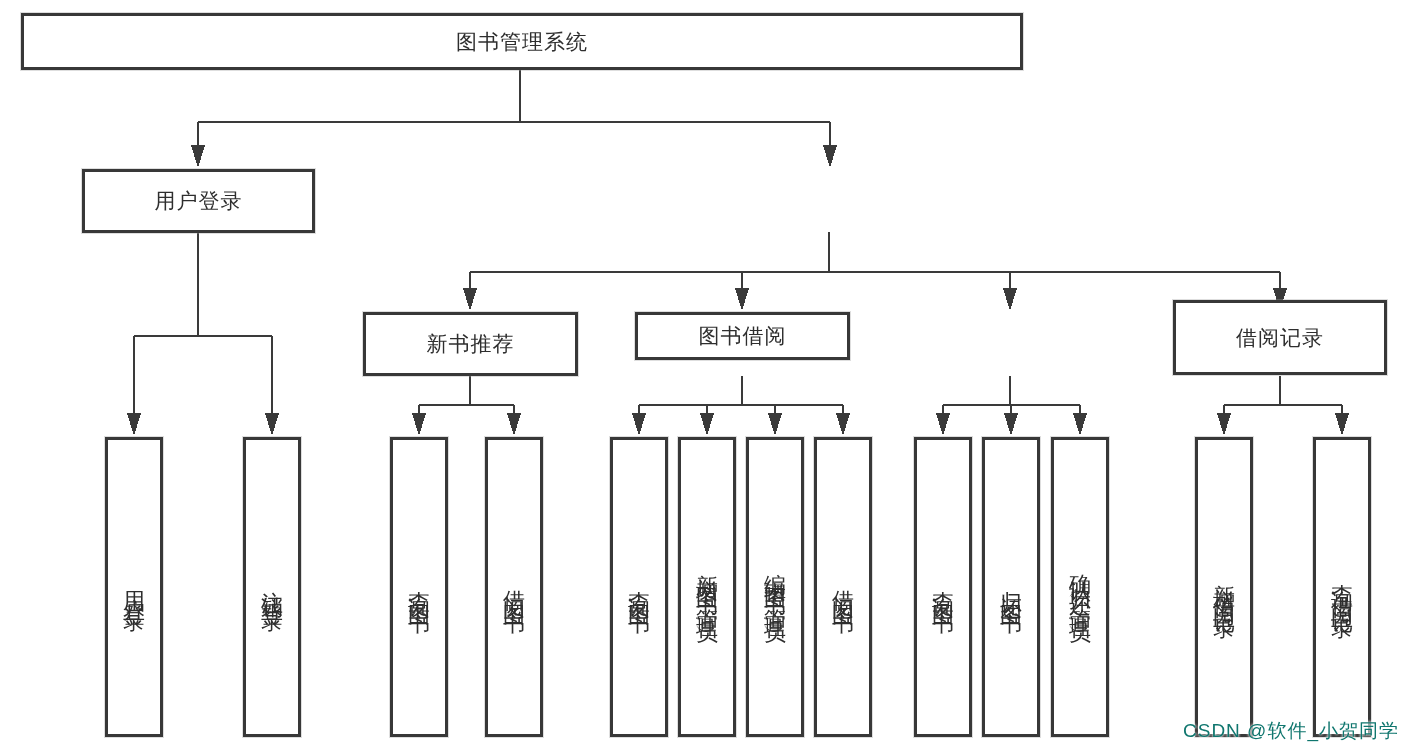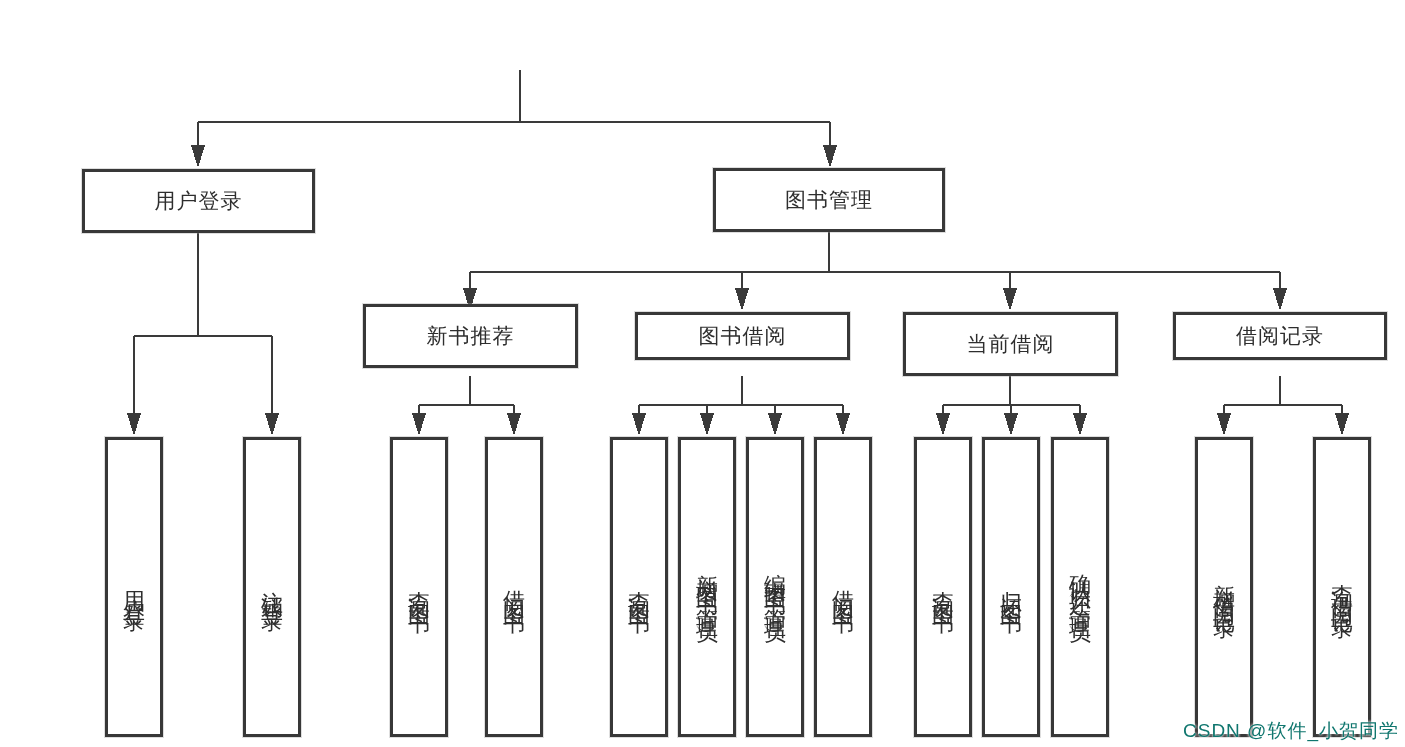--- a/index.html
+++ b/index.html
@@ -94,38 +94,35 @@
     <g>
       <line x1="1280" y1="376" x2="1280" y2="406"></line>
       <line x1="1224" y1="405" x2="1342" y2="405"></line>
       <line x1="1224" y1="405" x2="1224" y2="416"></line>
       <polygon points="1217,413 1231,413 1224,436"></polygon>
       <line x1="1342" y1="405" x2="1342" y2="416"></line>
       <polygon points="1335,413 1349,413 1342,436"></polygon>
     </g>
   </svg>
 
+  <div class="node" style="left:21px;top:13px;width:1002px;height:57px">
+    <span class="lbl">图书管理系统</span>
+  </div>
 
   <div class="node" style="left:82px;top:169px;width:233px;height:64px">
     <span class="lbl">用户登录</span>
   </div>
-  <div class="node" style="left:713px;top:168px;width:232px;height:64px">
-    <span class="lbl">图书管理</span>
-  </div>
 
-  <div class="node" style="left:363px;top:304px;width:215px;height:64px">
+  <div class="node" style="left:363px;top:312px;width:215px;height:64px">
     <span class="lbl">新书推荐</span>
   </div>
   <div class="node" style="left:635px;top:312px;width:215px;height:48px">
     <span class="lbl">图书借阅</span>
   </div>
-  <div class="node" style="left:903px;top:312px;width:215px;height:64px">
-    <span class="lbl">当前借阅</span>
-  </div>
-  <div class="node" style="left:1173px;top:312px;width:214px;height:48px">
+  <div class="node" style="left:1173px;top:300px;width:214px;height:75px">
     <span class="lbl">借阅记录</span>
   </div>
 
   <div class="node leaf" style="left:105px">
     <span class="vtext">用户登录</span>
   </div>
   <div class="node leaf" style="left:243px">
     <span class="vtext">注销登录</span>
   </div>
 

